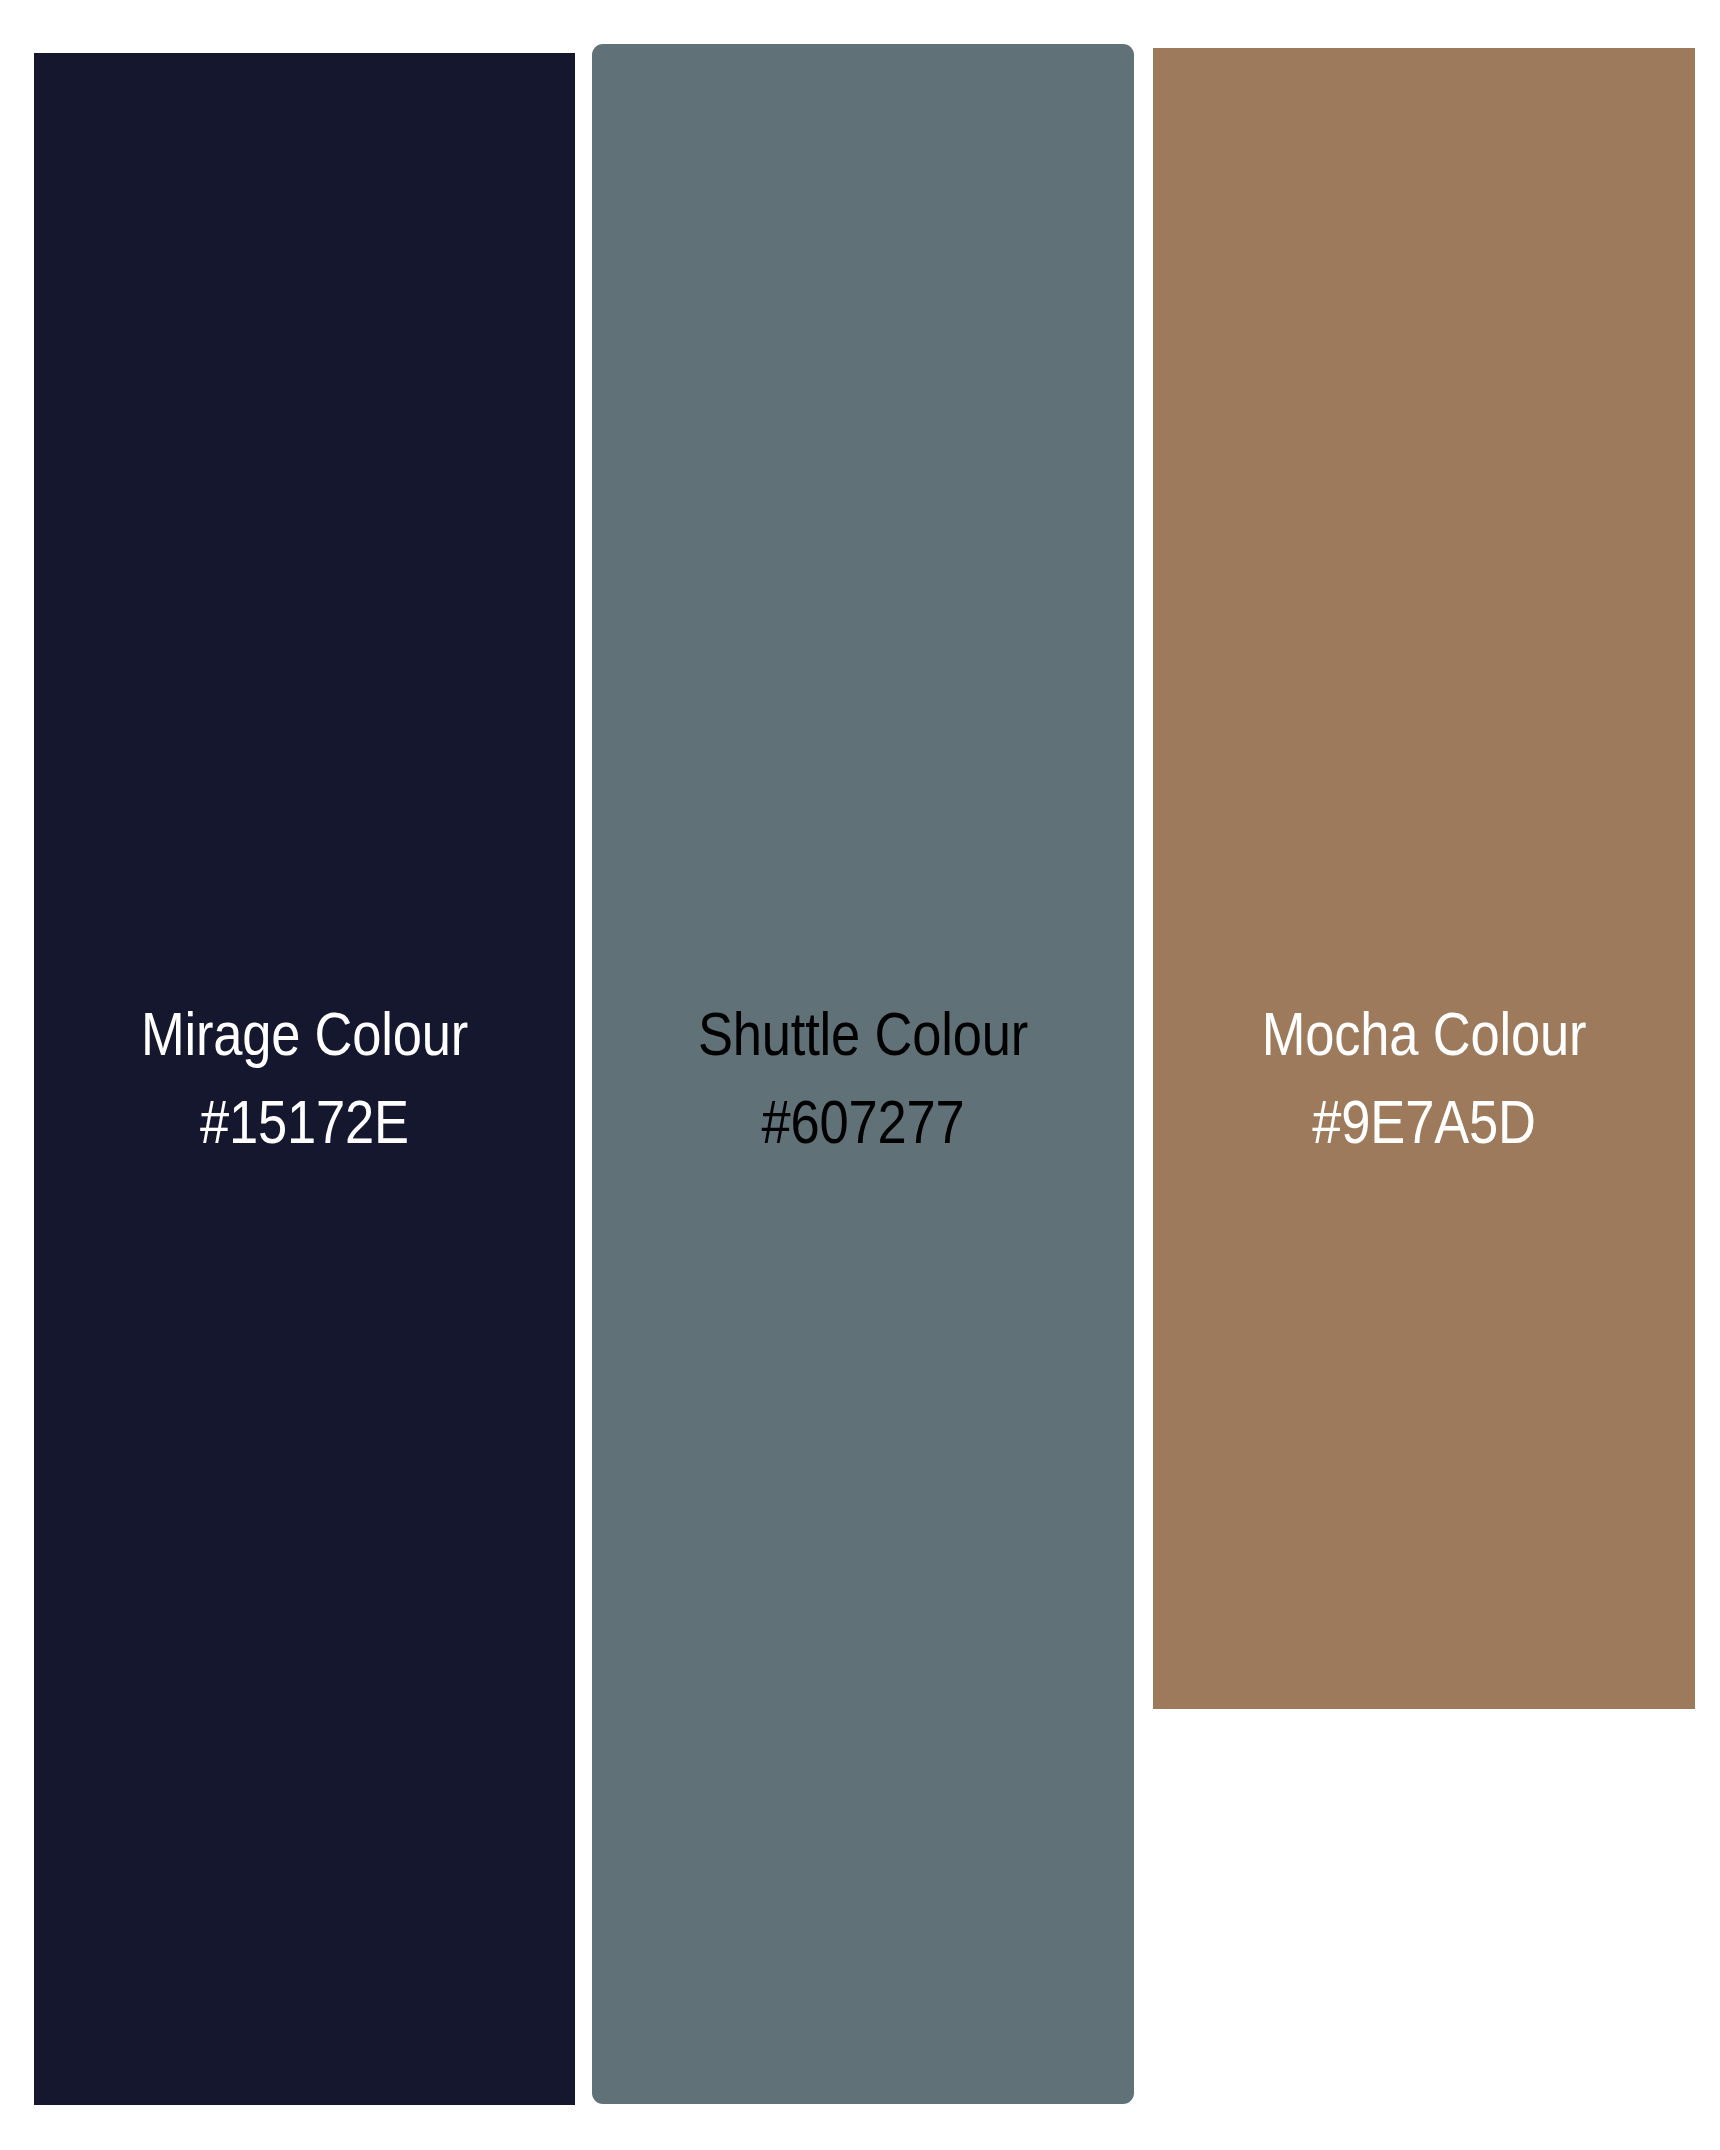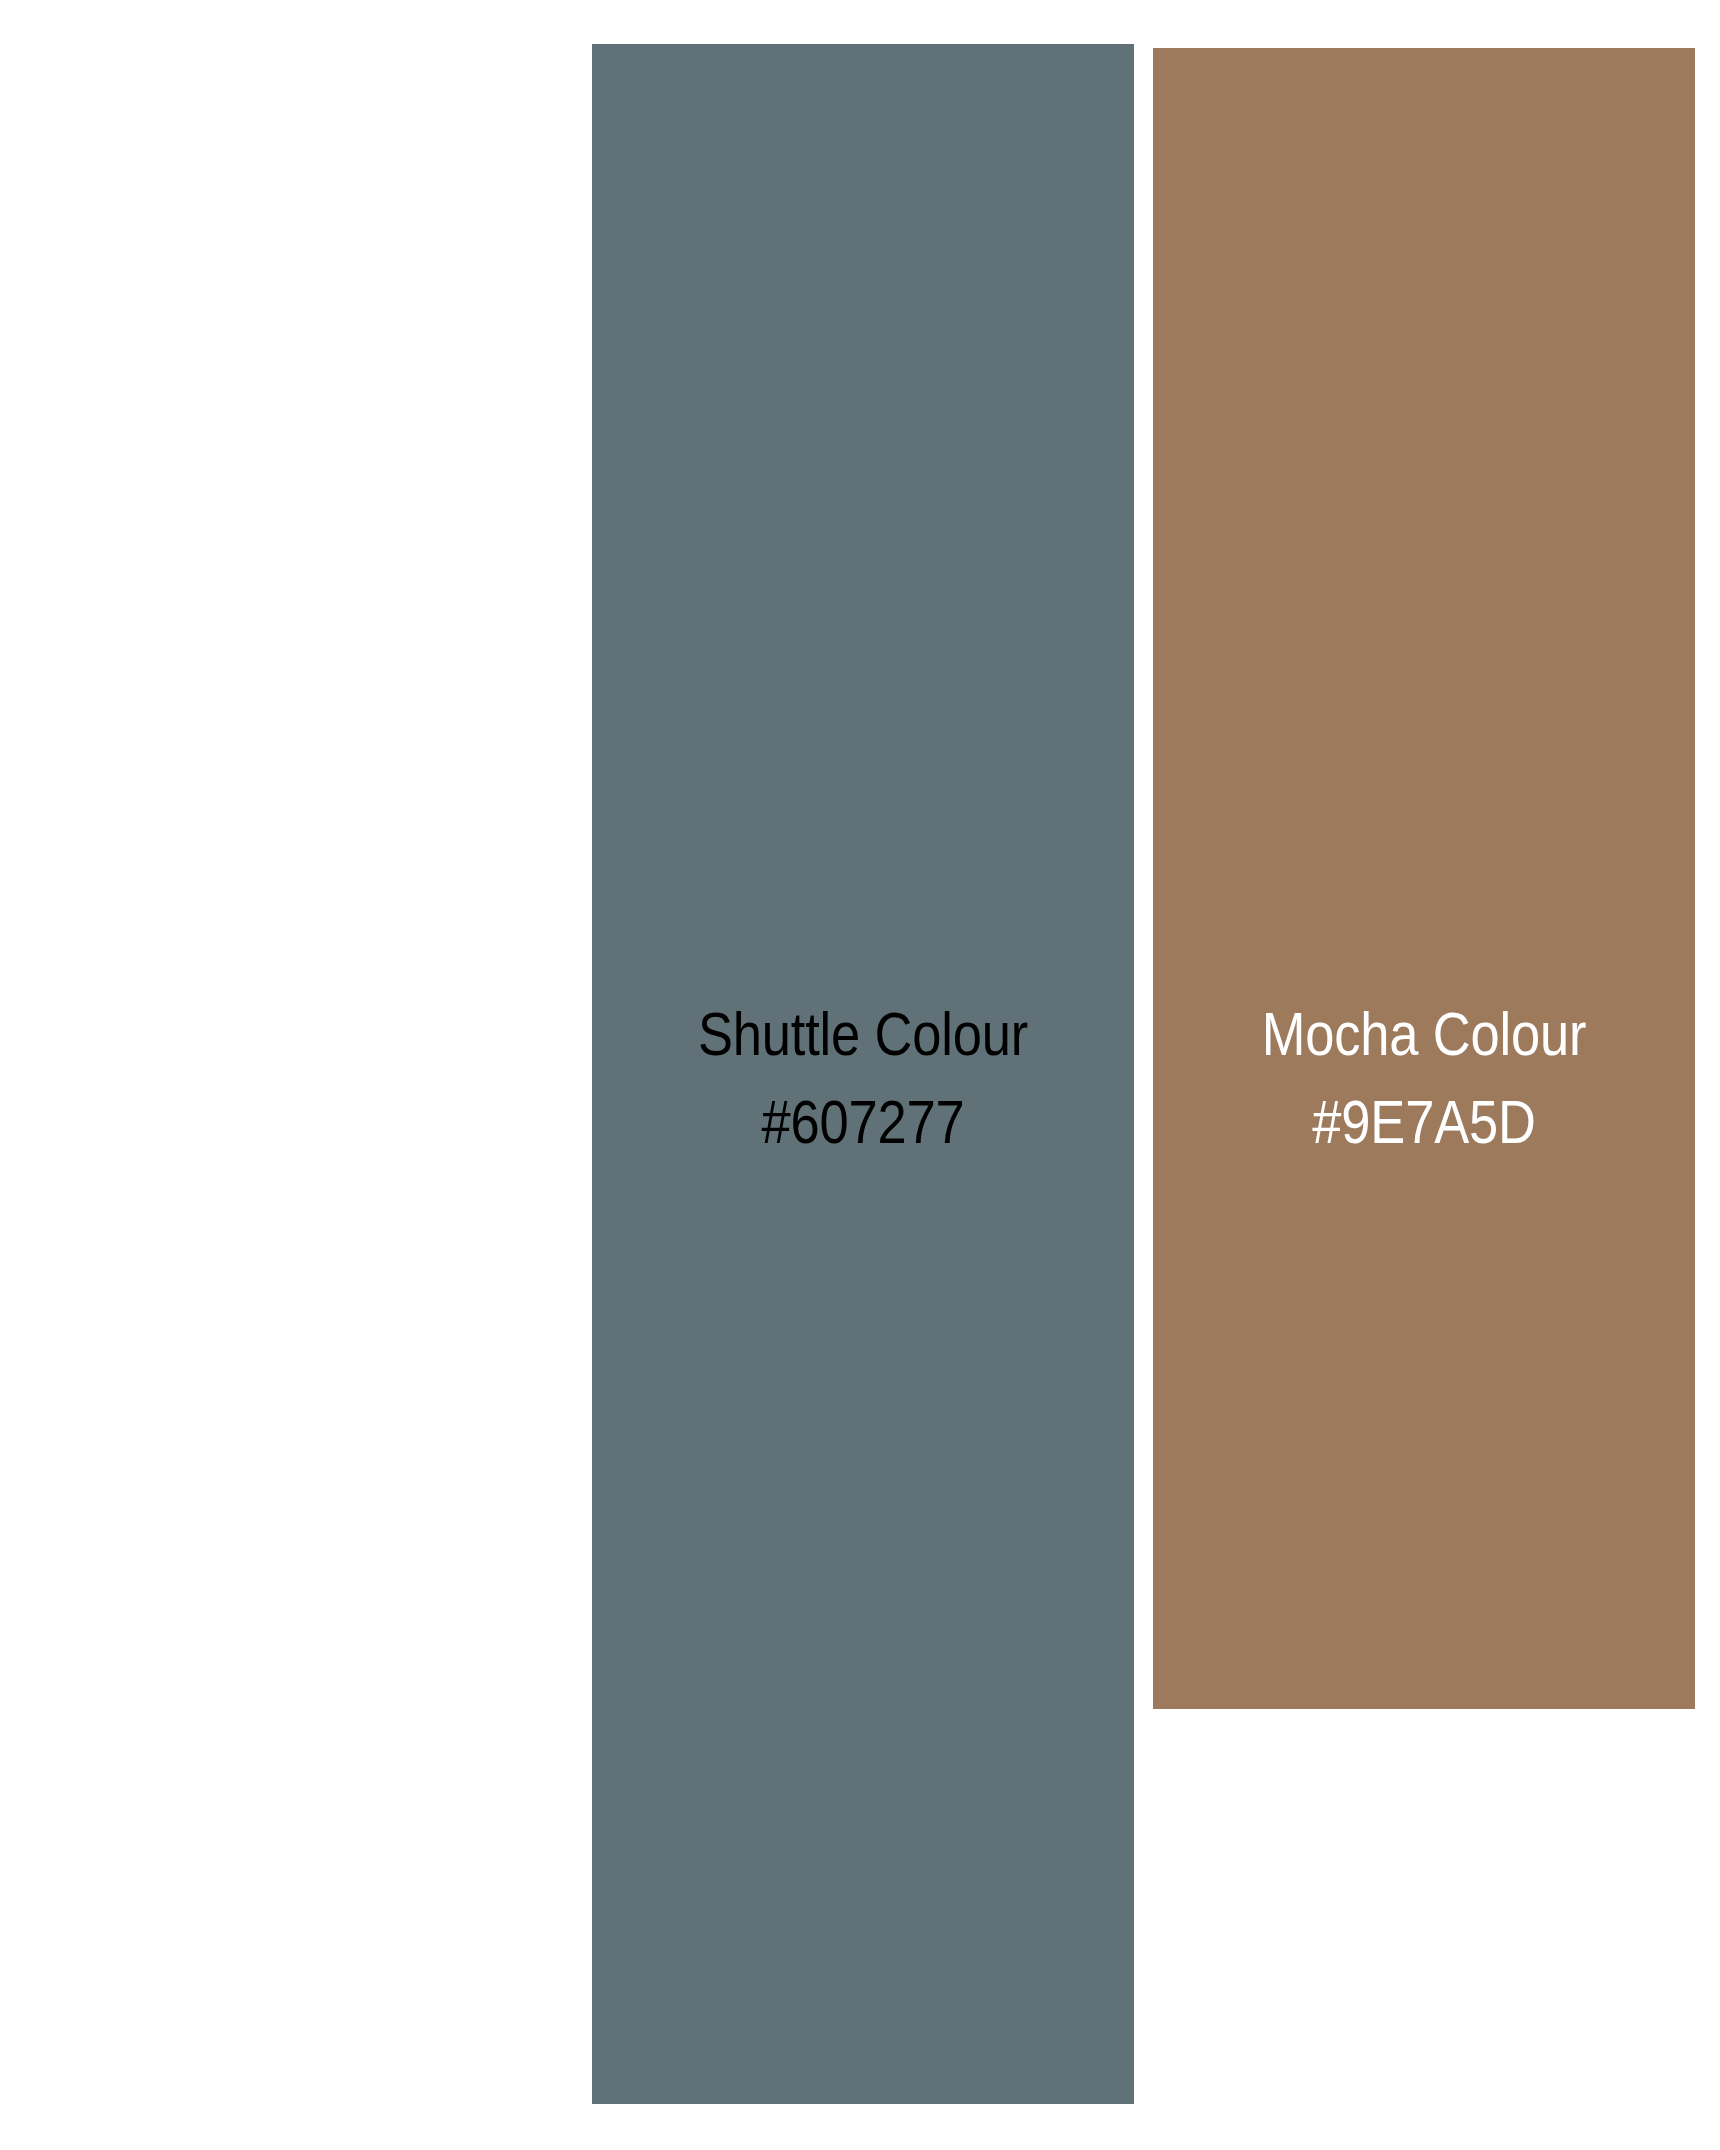--- a/index.html
+++ b/index.html
@@ -60,22 +60,28 @@
   }
   .swatch-hex {
     margin-top: 13.4px;
   }
 </style>
 </head>
 <body style="background-color: rgb(255, 255, 255);">
 
 <div class="palette-canvas">
 
+  <div class="swatch swatch-1" style="background-color: rgb(21, 23, 46);">
+    <div class="swatch-label" style="color: rgb(255, 255, 255);">
+      <span class="swatch-name">Mirage Colour</span>
+      <span class="swatch-hex">#15172E</span>
+    </div>
+  </div>
 
-  <div class="swatch swatch-2" style="background-color: rgb(96, 114, 119);">
+  <div class="swatch swatch-2" style="background-color: rgb(96, 114, 119); border-radius: 11px;">
     <div class="swatch-label" style="color: rgb(0, 0, 0);">
       <span class="swatch-name">Shuttle Colour</span>
       <span class="swatch-hex">#607277</span>
     </div>
   </div>
 
   <div class="swatch swatch-3" style="background-color: rgb(158, 122, 93);">
     <div class="swatch-label" style="color: rgb(255, 255, 255);">
       <span class="swatch-name">Mocha Colour</span>
       <span class="swatch-hex">#9E7A5D</span>

